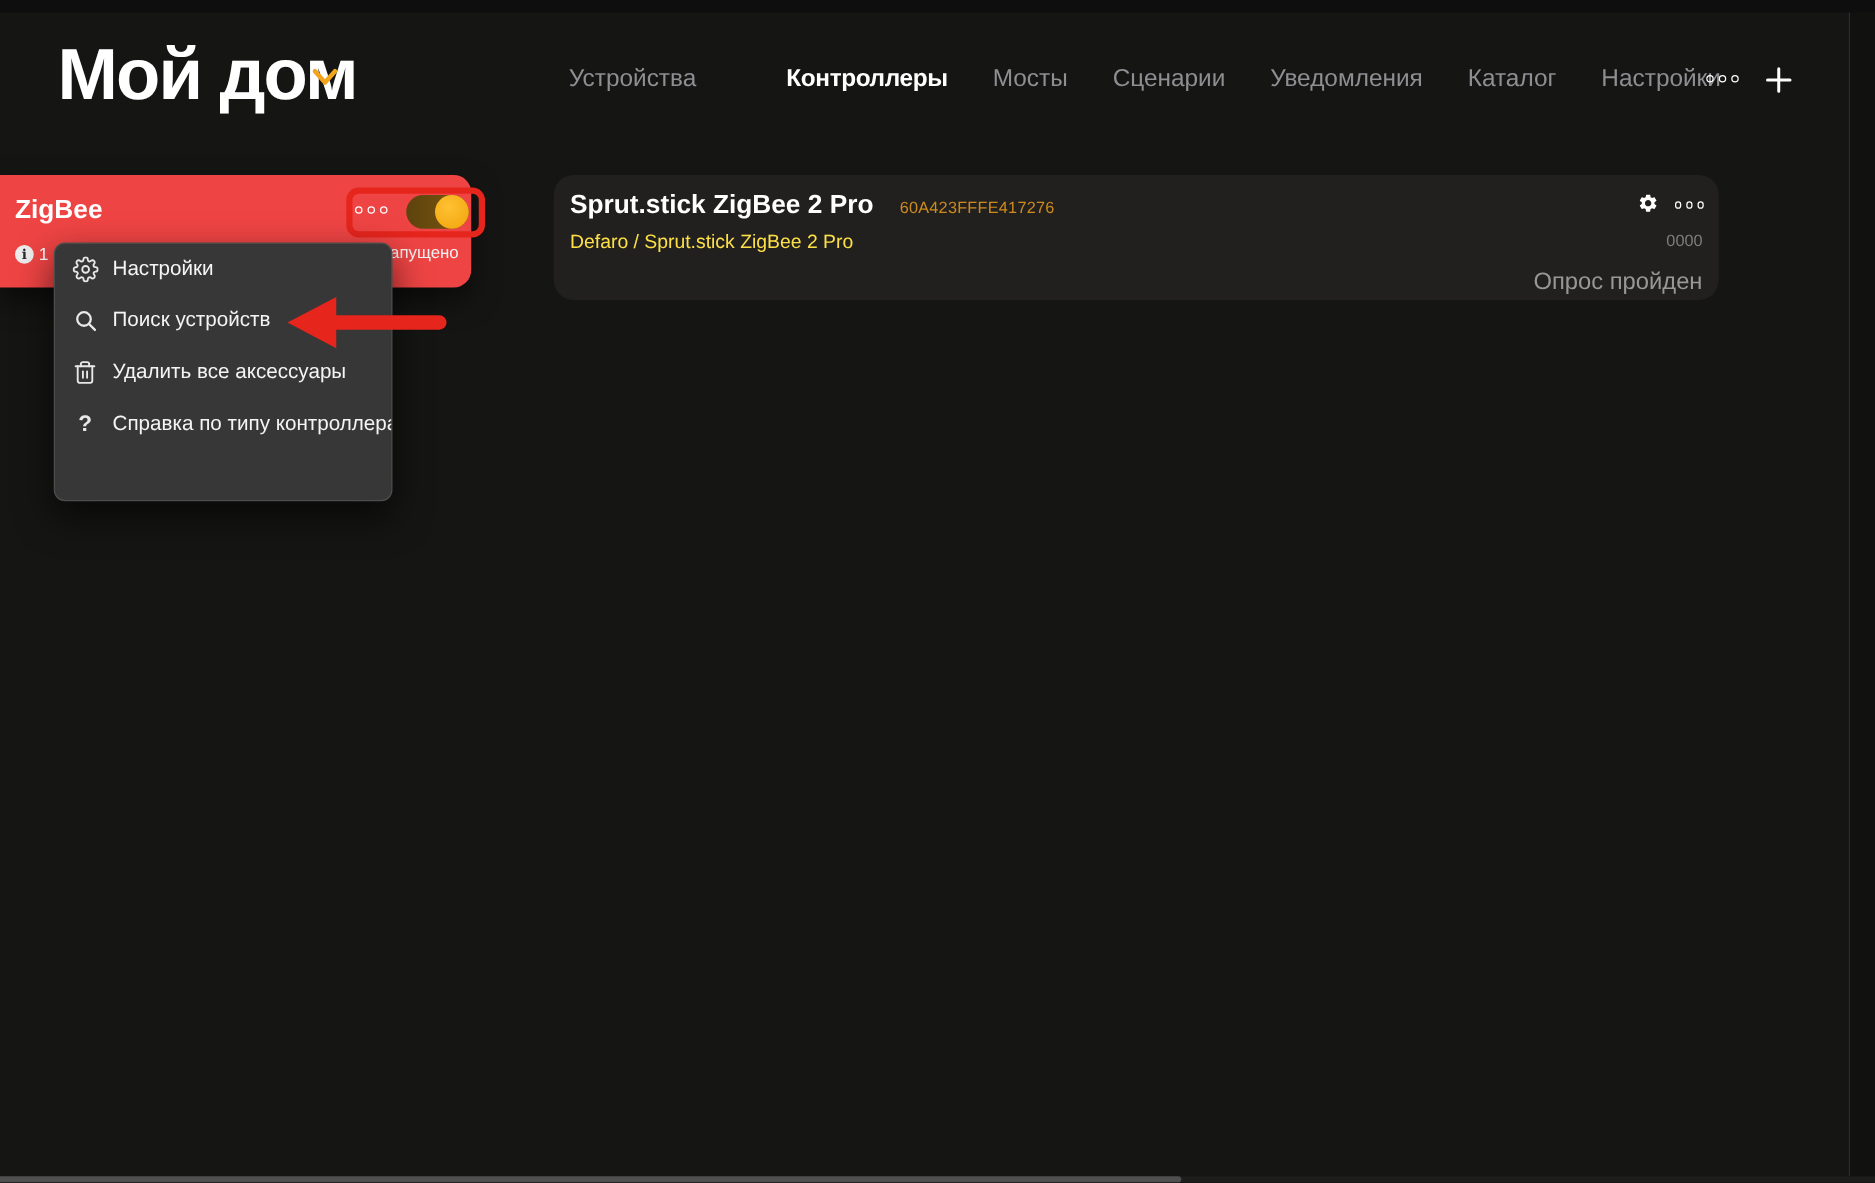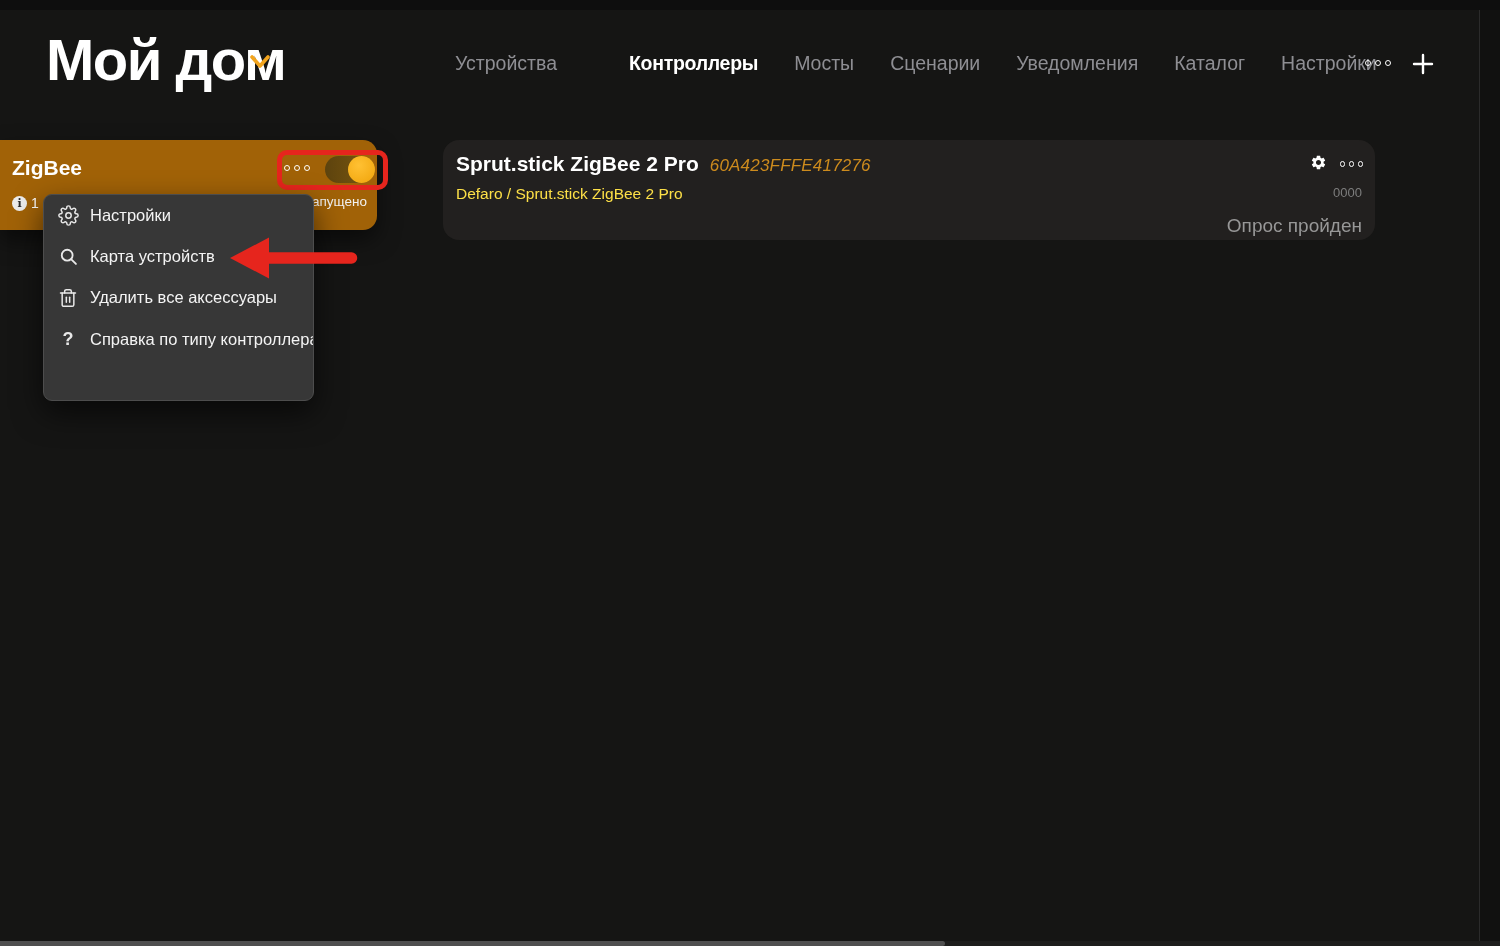--- a/index.html
+++ b/index.html
@@ -19,21 +19,21 @@
   .title-chevron { position:absolute; left:249px; top:53px; width:22px; height:20px; }
   .nav { position:absolute; left:455px; top:52px; display:flex; gap:36px; font-size:19.5px; color:#8e8e93; white-space:nowrap; }
   .nav-item { cursor:pointer; }
   .nav-item.active { color:#ffffff; font-weight:bold; letter-spacing:-0.3px;margin-left:36px; }
   .hdr-dots { position:absolute; left:1365px; top:60px; display:flex; gap:4px; align-items:center; cursor:pointer; }
   .hdr-dots .ring { width:6px; height:6px; border:1.6px solid #fff; border-radius:50%; }
   .hdr-plus { position:absolute; left:1412px; top:53px; width:22px; height:22px; cursor:pointer; }
 
   
   .zb-card { position:absolute; left:0; top:140px; width:377px; height:90px;
-    background:#a16207; border-radius:0 14px 14px 0; box-shadow:0 10px 22px rgba(0,0,0,.5); z-index:2; }
+    background:#ef4444; border-radius:0 14px 14px 0; box-shadow:0 10px 22px rgba(0,0,0,.5); z-index:2; }
   .zb-title { position:absolute; left:12px; top:16px; font-size:21px; font-weight:bold; color:#fff; }
   .zb-dots { position:absolute; left:284px; top:25px; display:flex; gap:4px; align-items:center; cursor:pointer; }
   .zb-dots .ring { width:6px; height:6px; border:1.6px solid #fff; border-radius:50%; }
   .toggle { position:absolute; left:325px; top:16px; width:50px; height:27px; border-radius:14px;
     background:linear-gradient(90deg,#5d430e,#7c580f); cursor:pointer; }
   .toggle .knob { position:absolute; right:0; top:0; width:27px; height:27px; border-radius:50%;
     background:radial-gradient(circle at 40% 35%,#ffc133,#f0a30a); }
   .zb-inforow { position:absolute; left:12px; top:55px; display:flex; align-items:center; gap:4px; }
   .info-badge { width:15px; height:15px; border-radius:50%; background:#ececec; color:#2b2b2b;
     font-size:11px; font-weight:bold; font-family:"DejaVu Serif",serif; display:flex; align-items:center; justify-content:center; }
@@ -52,23 +52,23 @@
   .mi-icon { width:24px; height:24px; display:flex; align-items:center; justify-content:center; flex:0 0 24px; margin-right:10px; }
   .mi-label { font-size:16.5px; color:#f4f4f4; white-space:nowrap; }
   .q-glyph { font-size:18px; font-weight:bold; color:#e8e8e8; }
 
   
   .red-arrow { position:absolute; left:225px; top:234px; z-index:6; pointer-events:none; }
 
   
   .cc-card { position:absolute; left:443px; top:140px; width:932px; height:100px;
     background:#22201f; border-radius:16px; z-index:1; }
-  .cc-titlerow { position:absolute; left:13px; top:12px; display:flex; align-items:baseline; gap:11px; }
+  .cc-titlerow { position:absolute; left:13px; top:12px; display:flex; align-items:baseline; gap:21px; }
   .cc-title { font-size:21px; font-weight:bold; color:#fff; }
-  .cc-serial { font-size:17px; color:#cd8b1d; letter-spacing:.2px;font-style:italic; }
+  .cc-serial { font-size:13px; color:#cd8b1d; letter-spacing:.2px; }
   .cc-subtitle { position:absolute; left:13px; top:45px; font-size:15.5px; color:#fde047; }
   .cc-gear { position:absolute; right:48px; top:14px; width:17px; height:17px; cursor:pointer; }
   .cc-dots { position:absolute; right:12px; top:21px; display:flex; gap:3.5px; align-items:center; cursor:pointer; }
   .cc-dots .ring { width:5.5px; height:5.5px; border:1.5px solid #fff; border-radius:50%; }
   .cc-channel { position:absolute; right:13px; top:45px; font-size:13px; color:#7d7d7d; }
   .cc-status { position:absolute; right:13px; top:75px; font-size:19px; color:#979797; }
 
   
   .hscroll-track { position:absolute; left:0; bottom:0; width:1500px; height:5px; background:#1d1d1c; }
   .hscroll-thumb { position:absolute; left:0; bottom:0; width:945px; height:5px; background:#4f4f4f; border-radius:0 3px 3px 0; cursor:grab; }
@@ -133,21 +133,21 @@
     </span>
     <span class="mi-label">Настройки</span>
   </div>
   <div class="menu-item">
     <span class="mi-icon">
       <svg width="21" height="21" viewBox="0 0 24 24" fill="none" stroke="#e8e8e8" stroke-width="2.1" stroke-linecap="round">
         <circle cx="10.5" cy="10.5" r="6.2"></circle>
         <line x1="15.2" y1="15.2" x2="20.5" y2="20.5"></line>
       </svg>
     </span>
-    <span class="mi-label">Карта устройств</span>
+    <span class="mi-label">Поиск устройств</span>
   </div>
   <div class="menu-item">
     <span class="mi-icon">
       <svg width="20" height="20" viewBox="0 0 24 24" fill="none" stroke="#e8e8e8" stroke-width="1.8" stroke-linecap="round" stroke-linejoin="round">
         <polyline points="3 6 5 6 21 6"></polyline>
         <path d="M19 6v14a2 2 0 0 1-2 2H7a2 2 0 0 1-2-2V6m3 0V4a2 2 0 0 1 2-2h4a2 2 0 0 1 2 2v2"></path>
         <line x1="10" y1="11" x2="10" y2="17"></line>
         <line x1="14" y1="11" x2="14" y2="17"></line>
       </svg>
     </span>

